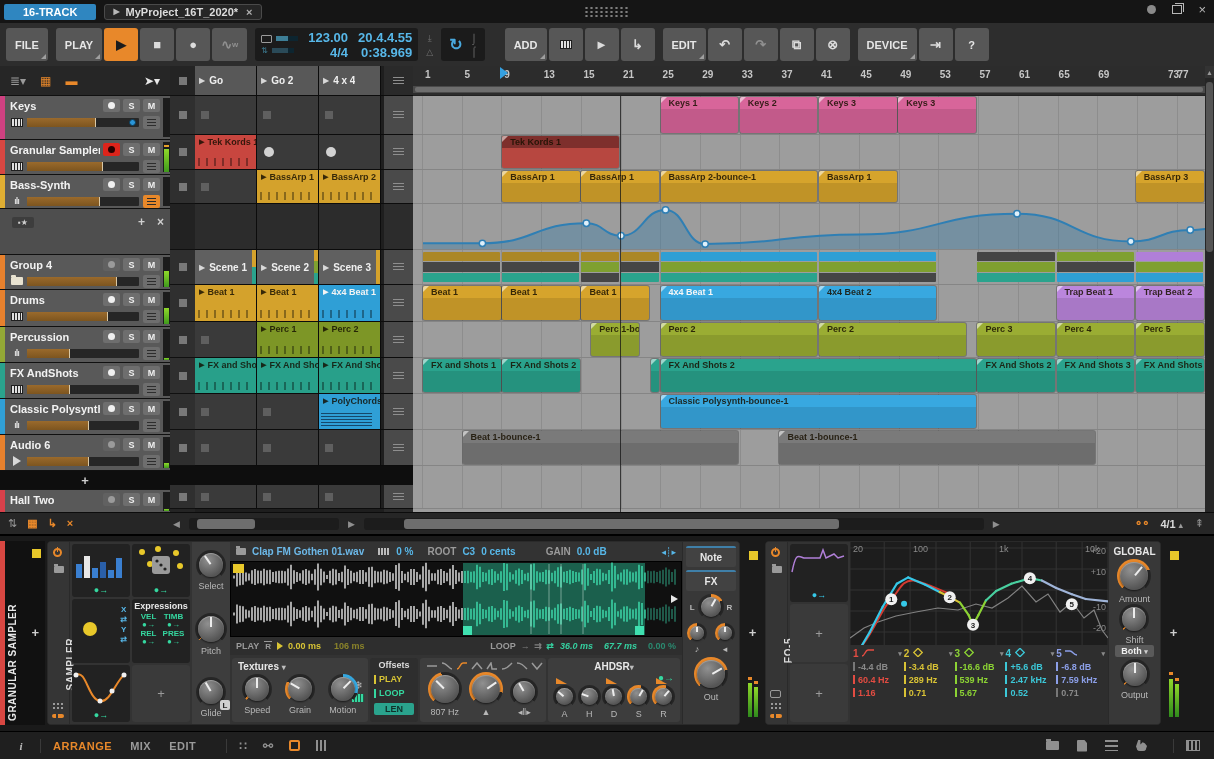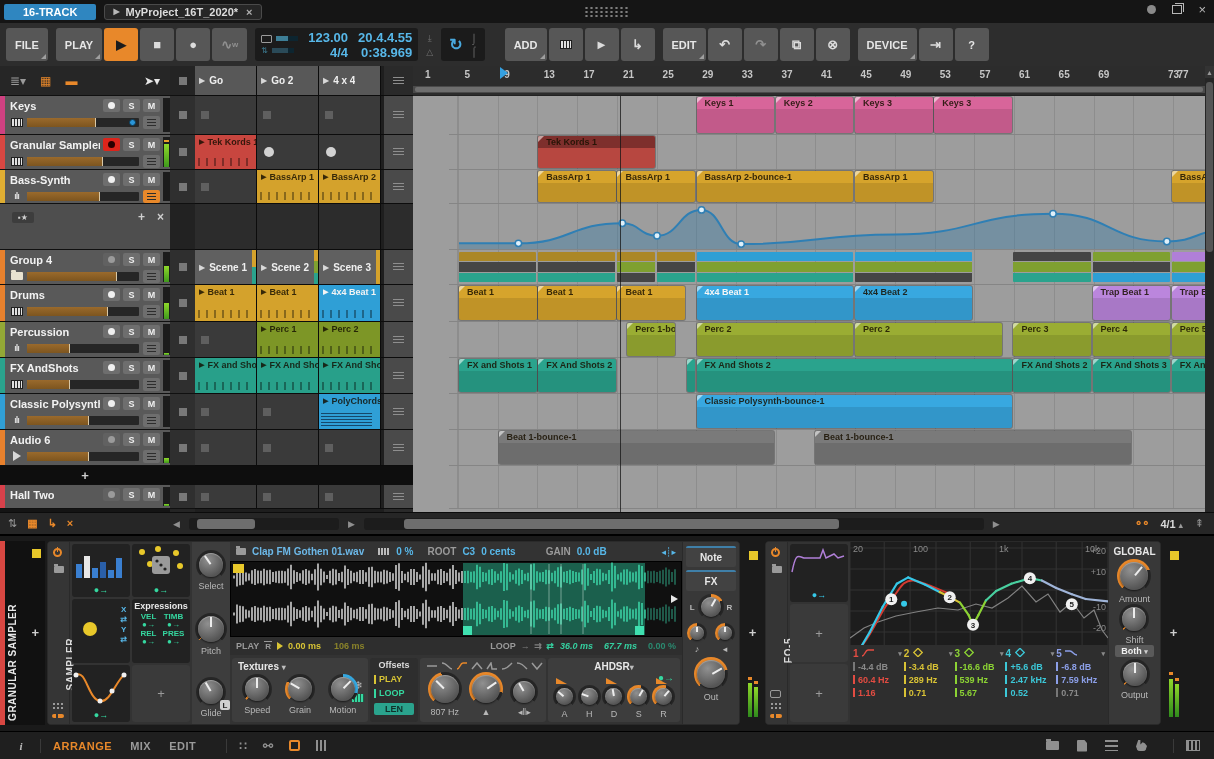--- a/index.html
+++ b/index.html
@@ -122,21 +122,21 @@
   .scrow { border-bottom:1px solid #0c0c0c; background:#4a4a4a; display:flex; align-items:center; justify-content:center; flex-direction:column; }
   .scrow i { width:11px; height:8px; background:repeating-linear-gradient(#8e8e8e 0 1px,transparent 1px 3px); }
 
   
   #ruler { position:relative; height:30px; background:#2c2c2c; border-bottom:1px solid #222; }
   .ruler-num { position:absolute; top:3px; font-size:10px; font-weight:bold; color:#c6c6c6; }
   .ruler-strip { position:absolute; left:0; right:0; bottom:2px; height:7px; background:#4a4a4a; }
   .ruler-strip i { position:absolute; left:2px; right:2px; top:1px; bottom:1px; background:#6e6e6e; border-radius:2px; }
   .play-marker { position:absolute; top:1px; width:0; height:0; border-left:8px solid #35a0e0; border-top:6px solid transparent; border-bottom:6px solid transparent; }
   .arow { position:relative; border-bottom:1px solid #858585; background-color:#9d9d9d;
-    background-image:repeating-linear-gradient(90deg, rgba(0,0,0,0.10) 0 1px, transparent 1px 39.72px); background-position:9px 0;margin-left:36px; }
+    background-image:repeating-linear-gradient(90deg, rgba(0,0,0,0.10) 0 1px, transparent 1px 39.72px); background-position:9px 0; }
   .aclip { position:absolute; top:1px; bottom:1px; border-radius:2px; overflow:hidden; box-shadow:0 0 0 1px rgba(0,0,0,0.25); }
   .aclip .hd { height:12px; display:flex; align-items:center; padding-left:8px; font-size:9px; font-weight:bold; color:rgba(25,16,0,0.85); white-space:nowrap; position:relative; }
   .aclip .hd.light { color:#f6f6f6; }
   .aclip .fold { position:absolute; left:0; top:0; width:0; height:0; border-top:6px solid rgba(255,255,255,0.55); border-right:6px solid transparent; }
   .aclip .bd { position:absolute; left:0; right:0; top:12px; bottom:0; }
   .bd.pat-keys { background-image:repeating-linear-gradient(rgba(0,0,0,0.30) 0 2px, transparent 2px 5px); background-position:0 2px; }
   .bd.pat-notes { background-image:repeating-linear-gradient(90deg, rgba(0,0,0,0.35) 0 2px, transparent 2px 7px); background-size:100% 2px; background-repeat:repeat-y; background-position:0 55%; }
   .bd.pat-wave { background-image:repeating-linear-gradient(90deg, rgba(0,0,0,0.5) 0 1px, transparent 1px 3px); background-size:100% 55%; background-repeat:no-repeat; background-position:0 50%; }
   .gseg { position:absolute; top:2px; bottom:2px; display:flex; flex-direction:column; gap:1px; border-radius:1px; overflow:hidden; }
   .gseg i { flex:1; }
@@ -370,21 +370,21 @@
 
   <div class="main">
     <div class="col" id="trackpanel">
       <div class="panel-toolbar">
         <span class="pt-ico">≣▾</span>
         <span class="pt-ico orange">▦</span>
         <span class="pt-ico orange">▬</span>
         <span class="pt-cursor">➤▾</span>
       </div>
       <div id="trackrows">
-          <div class="trow" style="height: 39px;">
+          <div class="trow" style="height: 44px;">
             <div class="t-accent" style="background: rgb(207, 65, 129);"></div>
             <div class="t-main">
               <div class="t-row1">
                 <div class="t-name">Keys</div>
                 <div class="t-btn rec-off"></div>
                 <div class="t-btn">S</div>
                 <div class="t-btn">M</div>
               </div>
               <div class="t-row2">
                 <div class="t-ico">
@@ -895,21 +895,21 @@
             <i></i>
           </div>
         </div>
     </div>
     <div class="col" id="arranger">
       <div id="ruler">
           <span class="ruler-num" style="left: 12px;">1</span>
           <span class="ruler-num" style="left: 51.6px;">5</span>
           <span class="ruler-num" style="left: 91.2px;">9</span>
           <span class="ruler-num" style="left: 130.8px;">13</span>
-          <span class="ruler-num" style="left: 170.4px;">17</span>
+          <span class="ruler-num" style="left: 170.4px;">15</span>
           <span class="ruler-num" style="left: 210px;">21</span>
           <span class="ruler-num" style="left: 249.6px;">25</span>
           <span class="ruler-num" style="left: 289.2px;">29</span>
           <span class="ruler-num" style="left: 328.8px;">33</span>
           <span class="ruler-num" style="left: 368.4px;">37</span>
           <span class="ruler-num" style="left: 408px;">41</span>
           <span class="ruler-num" style="left: 447.6px;">45</span>
           <span class="ruler-num" style="left: 487.2px;">49</span>
           <span class="ruler-num" style="left: 526.8px;">53</span>
           <span class="ruler-num" style="left: 566.4px;">57</span>

